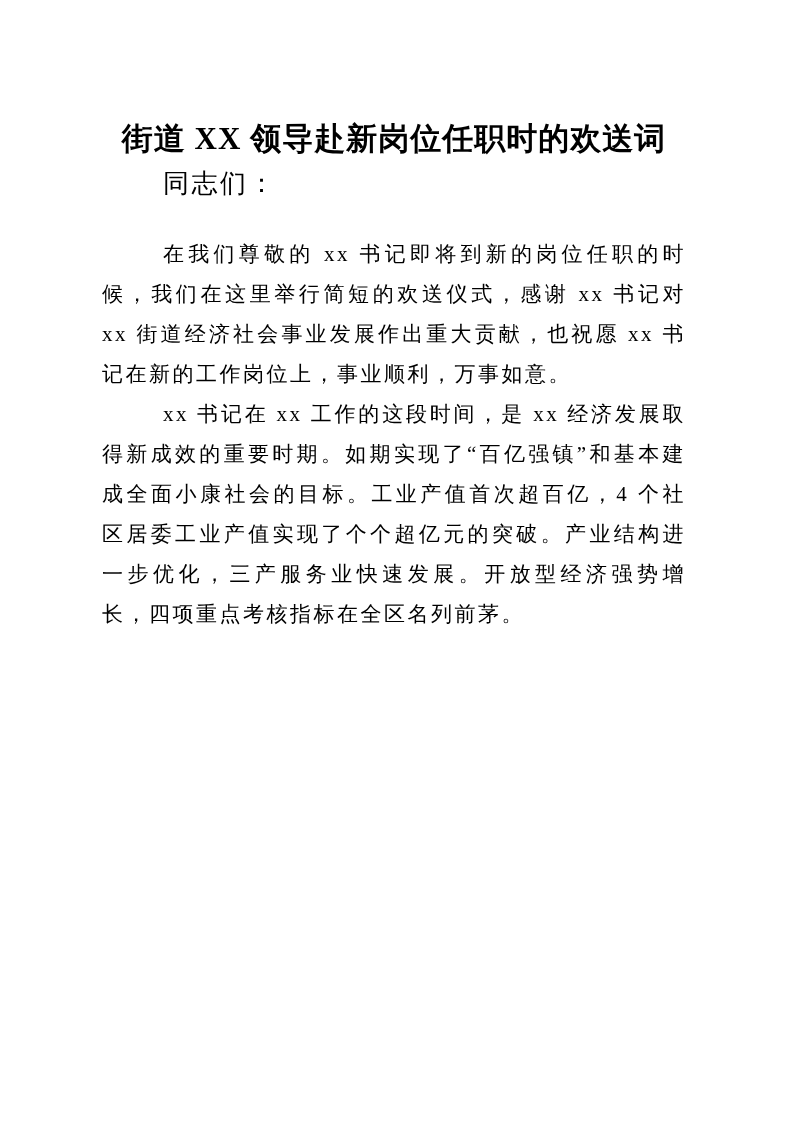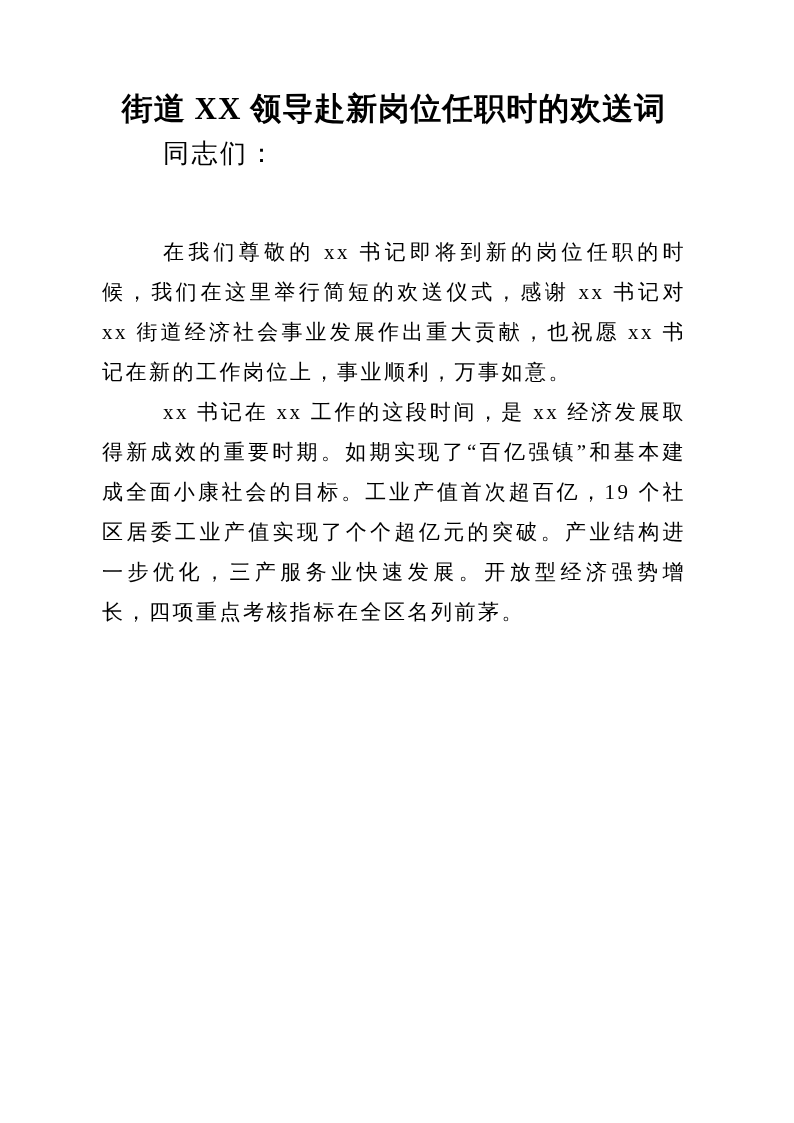--- a/index.html
+++ b/index.html
@@ -15,21 +15,21 @@
     color: #000000;
     overflow: hidden;
     font-family: "Liberation Serif", "DejaVu Serif", serif;
   }
   .content {
     margin-left: 102px;
     width: 584px;
   }
   .title {
     margin: 0;
-    padding-top: 86px;
+    padding-top: 116px;
     font-size: 31px;
     font-weight: 700;
     line-height: 46px;
     letter-spacing: 1px;
     text-align: center;
     white-space: nowrap;
   }
   .subtitle {
     margin: 0;
     font-size: 21px;
@@ -47,26 +47,26 @@
   }
   .body-para {
     margin: 0;
     font-size: 21px;
     line-height: 40px;
     letter-spacing: 2.5px;
     text-indent: 61px;
     text-align: justify;
   }
   .body-para.first {
-    margin-top: 56px;
+    margin-top: 28px;
   }
 </style>
 </head>
 <body>
 
 <div class="page">
   <div class="content">
     <h1 class="title">街道 XX 领导赴新岗位任职时的欢送词</h1>
     <p class="salutation">同志们：</p>
     <p class="body-para first">在我们尊敬的 xx 书记即将到新的岗位任职的时候，我们在这里举行简短的欢送仪式，感谢 xx 书记对 xx 街道经济社会事业发展作出重大贡献，也祝愿 xx 书记在新的工作岗位上，事业顺利，万事如意。</p>
-    <p class="body-para">xx 书记在 xx 工作的这段时间，是 xx 经济发展取得新成效的重要时期。如期实现了“百亿强镇”和基本建成全面小康社会的目标。工业产值首次超百亿，19 个社区居委工业产值实现了个个超亿元的突破。产业结构进一步优化，三产服务业快速发展。开放型经济强势增长，四项重点考核指标在全区名列前茅。</p>
+    <p class="body-para">xx 书记在 xx 工作的这段时间，是 xx 经济发展取得新成效的重要时期。如期实现了“百亿强镇”和基本建成全面小康社会的目标。工业产值首次超百亿，4 个社区居委工业产值实现了个个超亿元的突破。产业结构进一步优化，三产服务业快速发展。开放型经济强势增长，四项重点考核指标在全区名列前茅。</p>
   </div>
 </div>
 
 </body></html>

